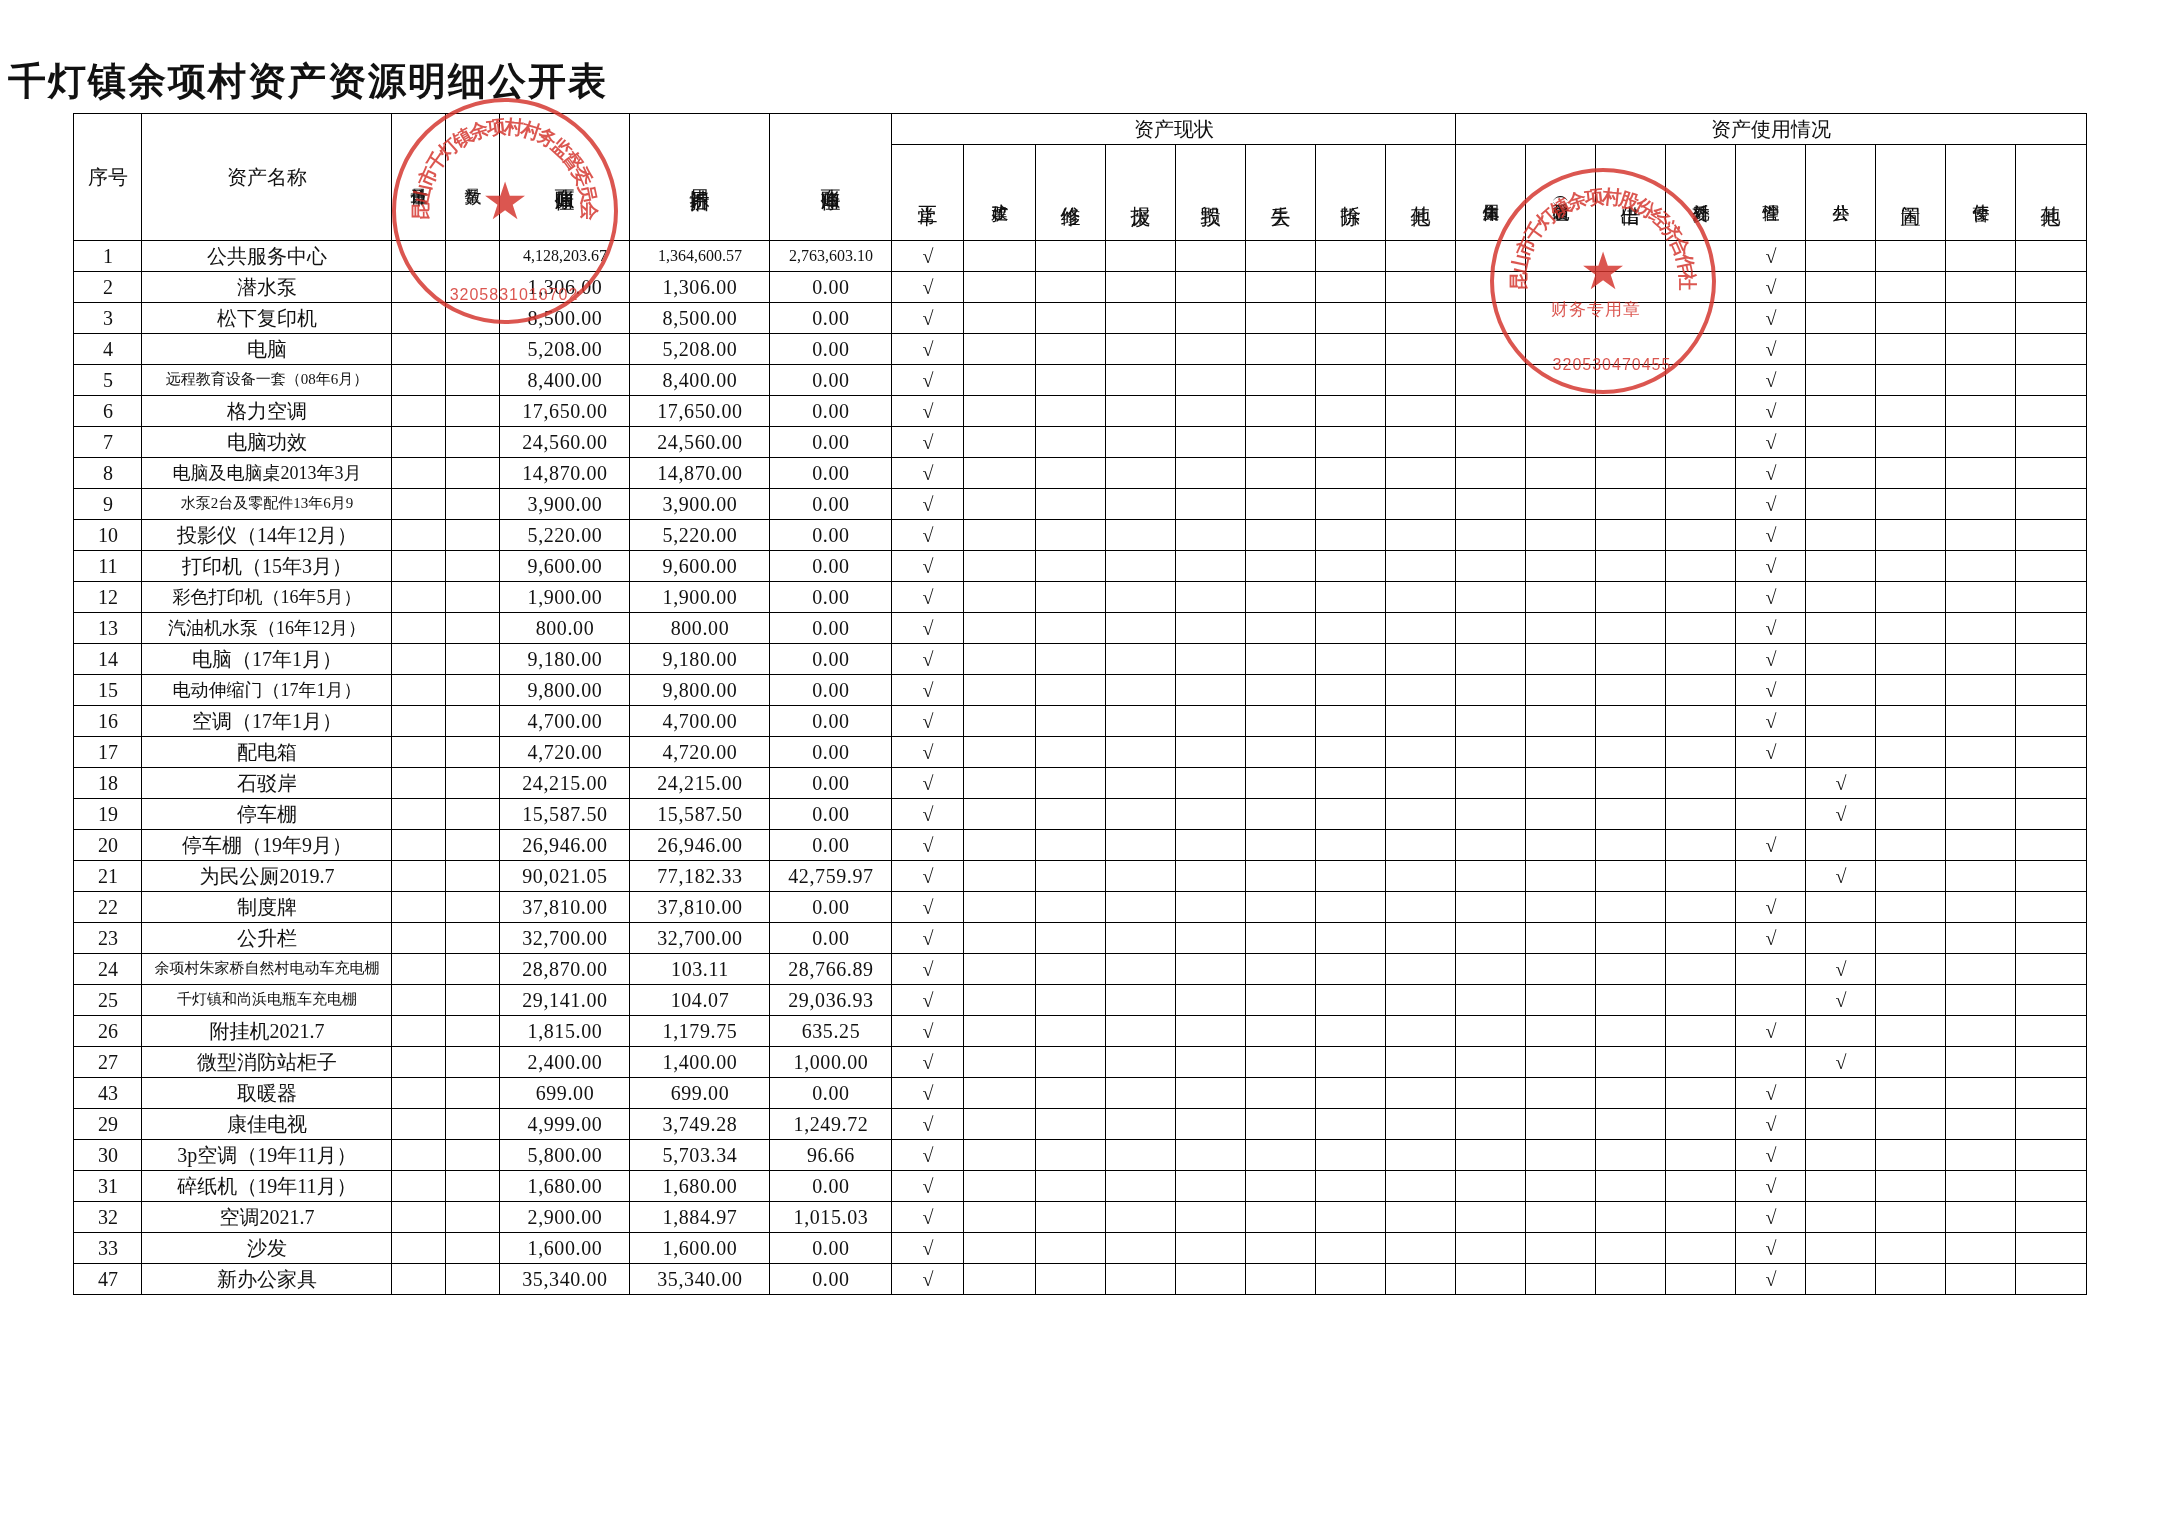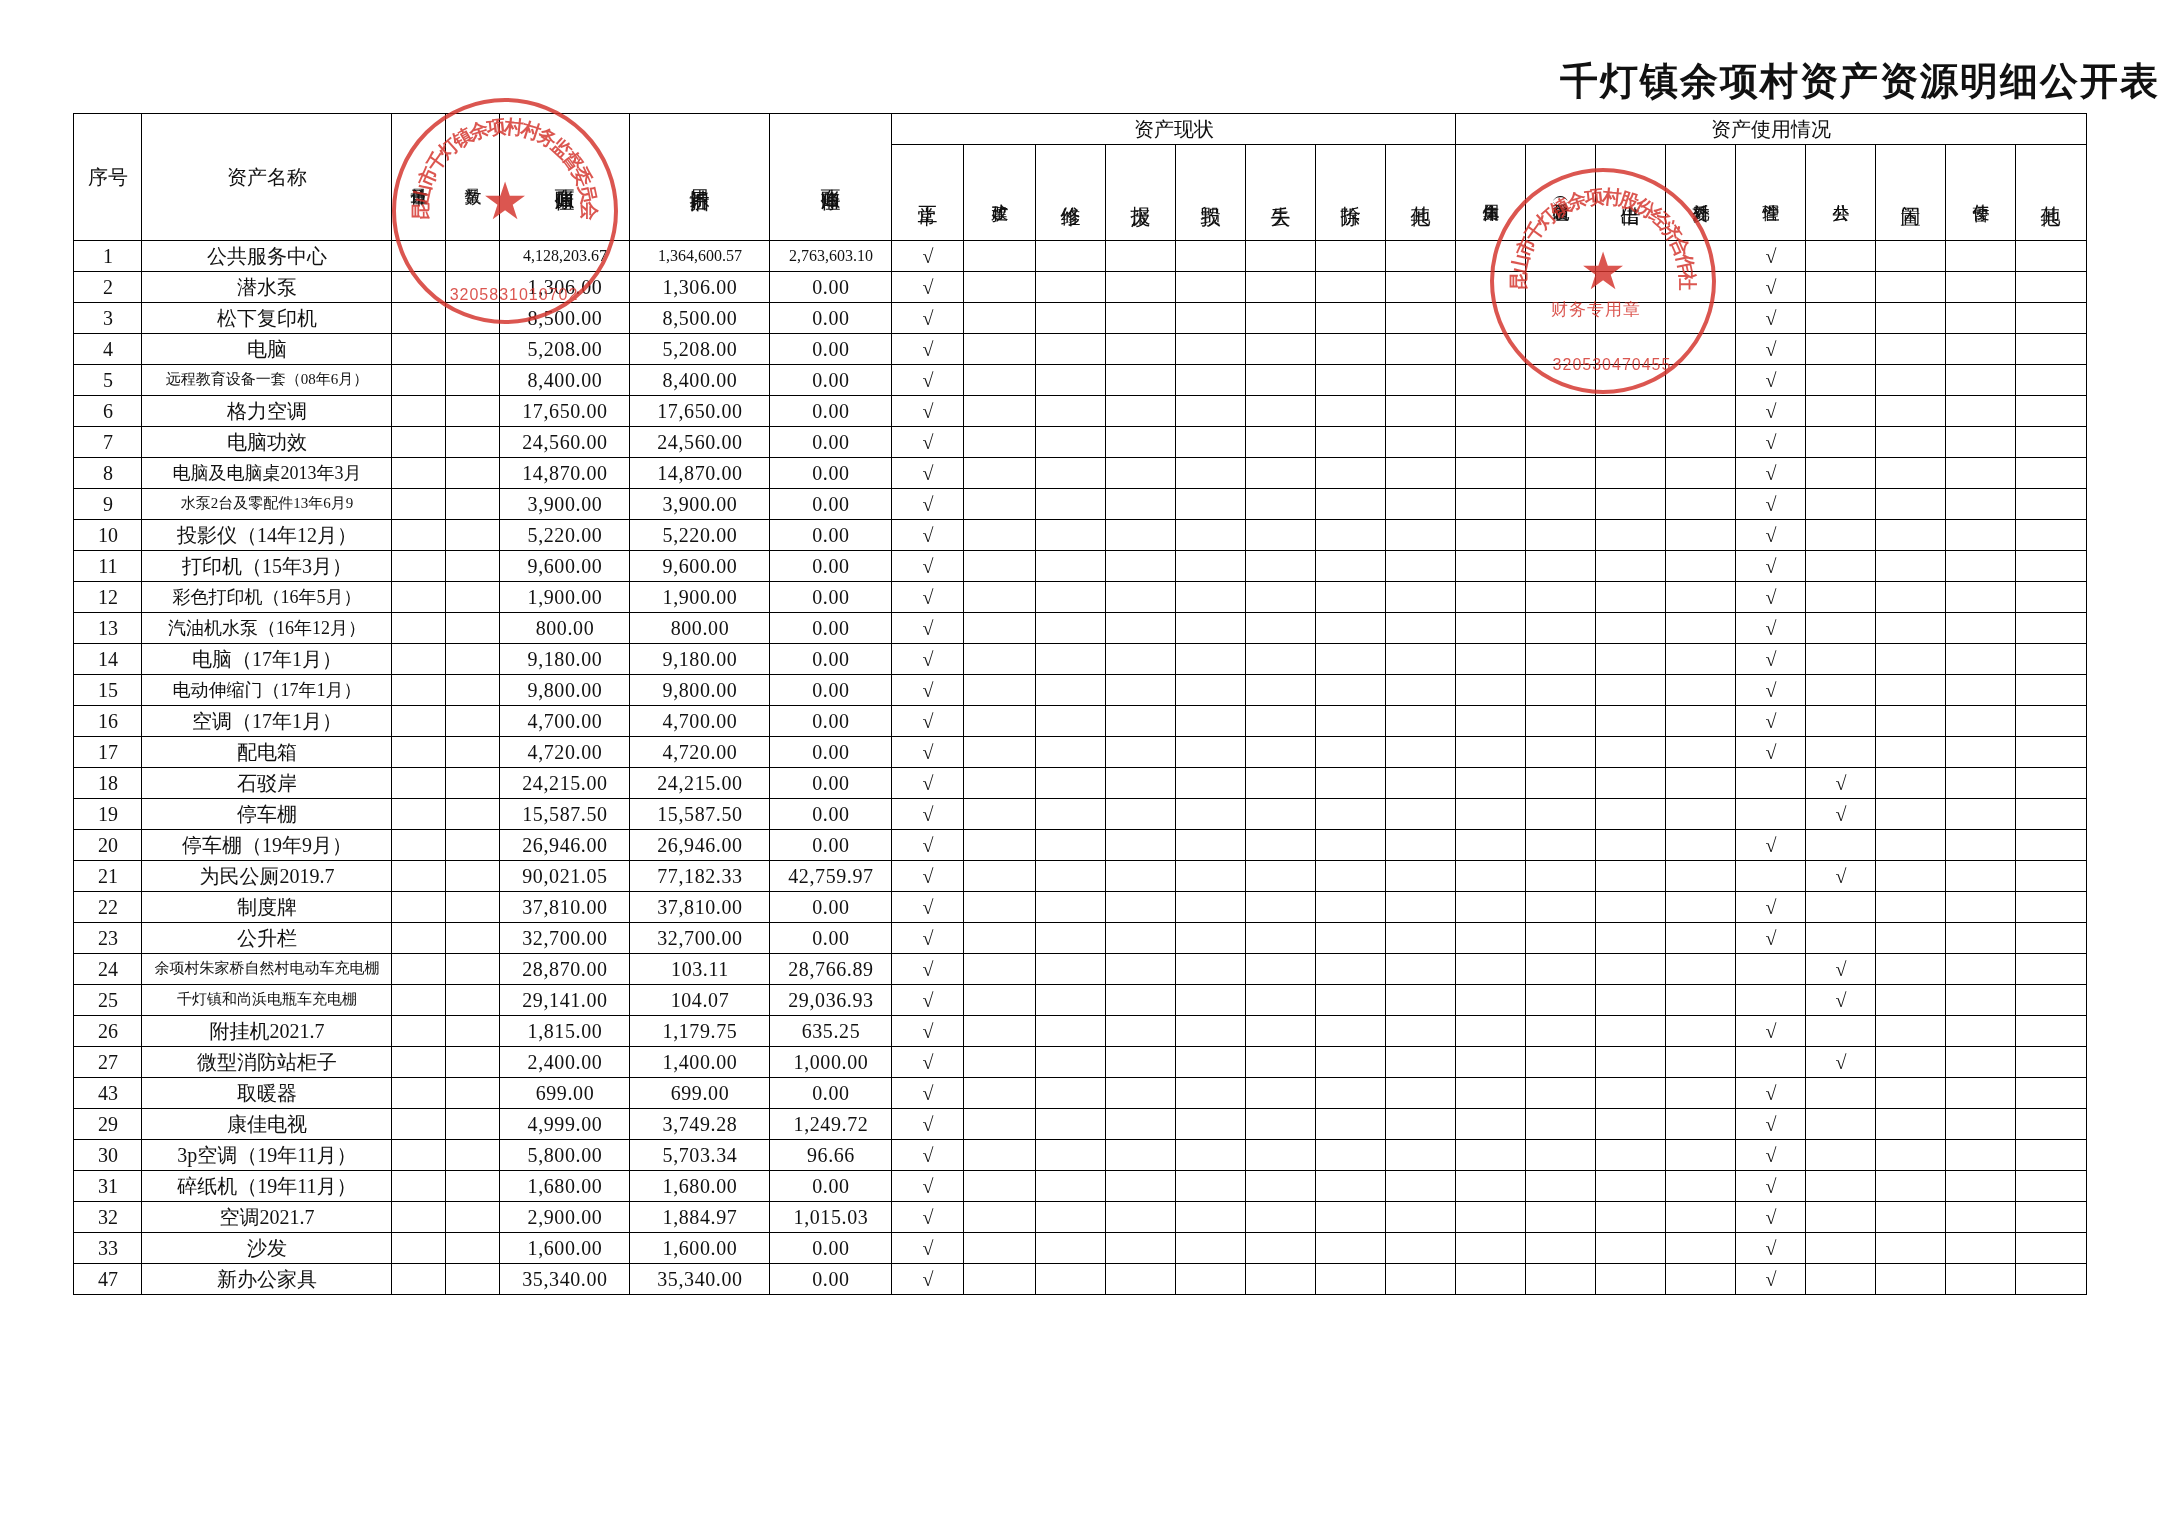--- a/index.html
+++ b/index.html
@@ -16,26 +16,27 @@
     overflow: hidden;
   }
   .page {
     position: relative;
     width: 2160px;
     height: 1524px;
     box-sizing: border-box;
     padding: 0;
   }
   .doc-title {
-    text-align: right;
+    text-align: left;
     font-size: 38px;
     font-weight: bold;
     letter-spacing: 2px;
     margin-top: 56px;
     font-family: "Liberation Serif", "DejaVu Serif", serif;
+    padding-left: 8px;
   }
   .meta-row {
     position: relative;
     height: 40px;
     margin-top: 18px;
   }
   .meta-left {
     position: absolute;
     left: 100px;
     top: 4px;

